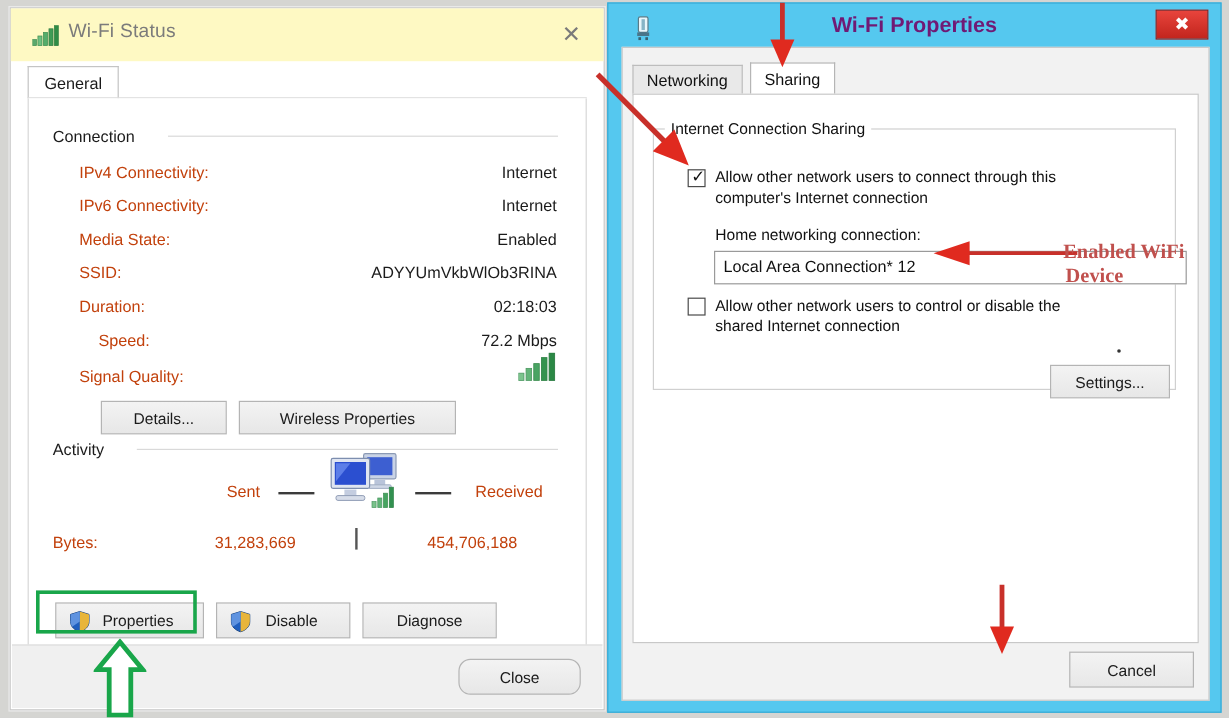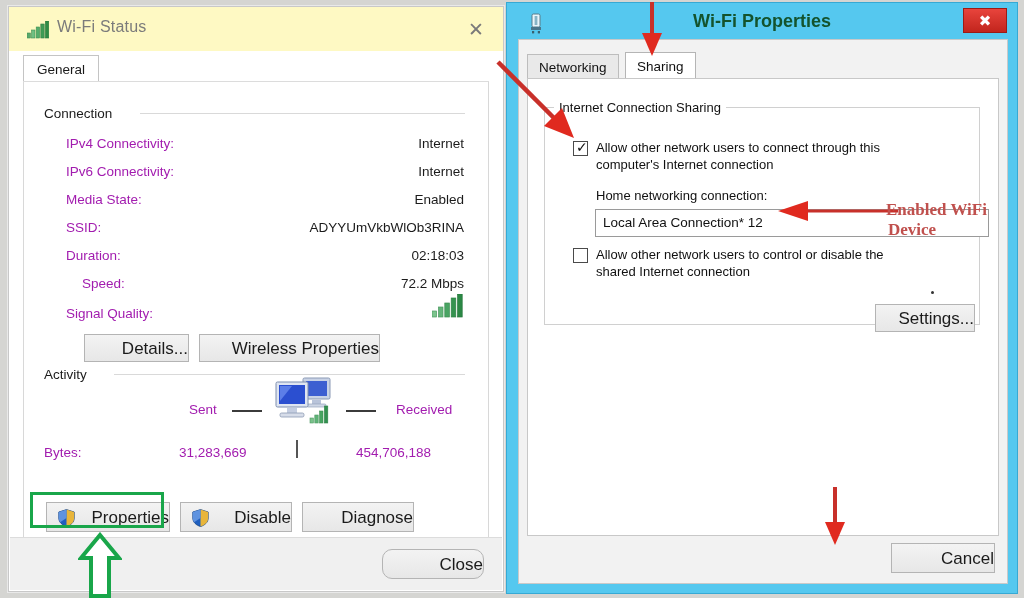--- a/index.html
+++ b/index.html
@@ -59,29 +59,29 @@
     background:#ffffff;border:1px solid #d8d8d8;border-top:none;
     box-sizing:border-box;
   }
 
   .grp-label{
     position:absolute;font-size:13.5px;color:#1b1b1b;background:#fff;
     padding-right:7px;
   }
   .grp-rule{position:absolute;height:1px;background:#d9d9d9;}
 
-  .kv-key{position:absolute;font-size:13.5px;color:#a21caf;white-space:nowrap;}
+  .kv-key{position:absolute;font-size:13.5px;color:#c2410c;white-space:nowrap;}
   .kv-val{position:absolute;font-size:13.5px;color:#1b1b1b;white-space:nowrap;text-align:right;}
 
   .btn{
     position:absolute;box-sizing:border-box;
     background:linear-gradient(180deg,#f3f3f3 0%,#e7e7e7 100%);
     border:1px solid #b4b4b4;
-    font-size:17px;color:#1b1b1b;
-    text-align:right;cursor:default;
+    font-size:13px;color:#1b1b1b;
+    text-align:center;cursor:default;
     font-family:"Liberation Sans","DejaVu Sans",sans-serif;
   }
   .btn.focus{border:1px solid #3c93d4;box-shadow:inset 0 0 0 1px #ffffff;}
 
   .shield{
     position:absolute;width:17px;height:18px;
   }
 
   .status-footer{
     position:absolute;left:1px;bottom:1px;width:calc(100% - 2px);height:52px;
@@ -93,21 +93,21 @@
     position:absolute;left:506px;top:2px;width:512px;height:592px;
     background:#55c8ef;
     box-sizing:border-box;
     border:1px solid #36a9d4;
   }
   .props-title{
     position:absolute;left:0;top:0;width:100%;height:42px;
   }
   .props-title .ptext{
     position:absolute;left:0;top:8px;width:100%;text-align:center;
-    font-size:18px;font-weight:bold;color:#14532d;
+    font-size:18px;font-weight:bold;color:#701a75;
   }
   .props-icon{position:absolute;left:19px;top:10px;width:20px;height:22px;}
   .props-close{
     position:absolute;right:10px;top:5px;width:44px;height:25px;
     background:linear-gradient(180deg,#e8443c 0%,#c2251d 100%);
     border:1px solid #9d1b15;
     color:#ffffff;font-size:15px;font-weight:bold;
     line-height:24px;text-align:center;cursor:default;
     box-sizing:border-box;
   }

